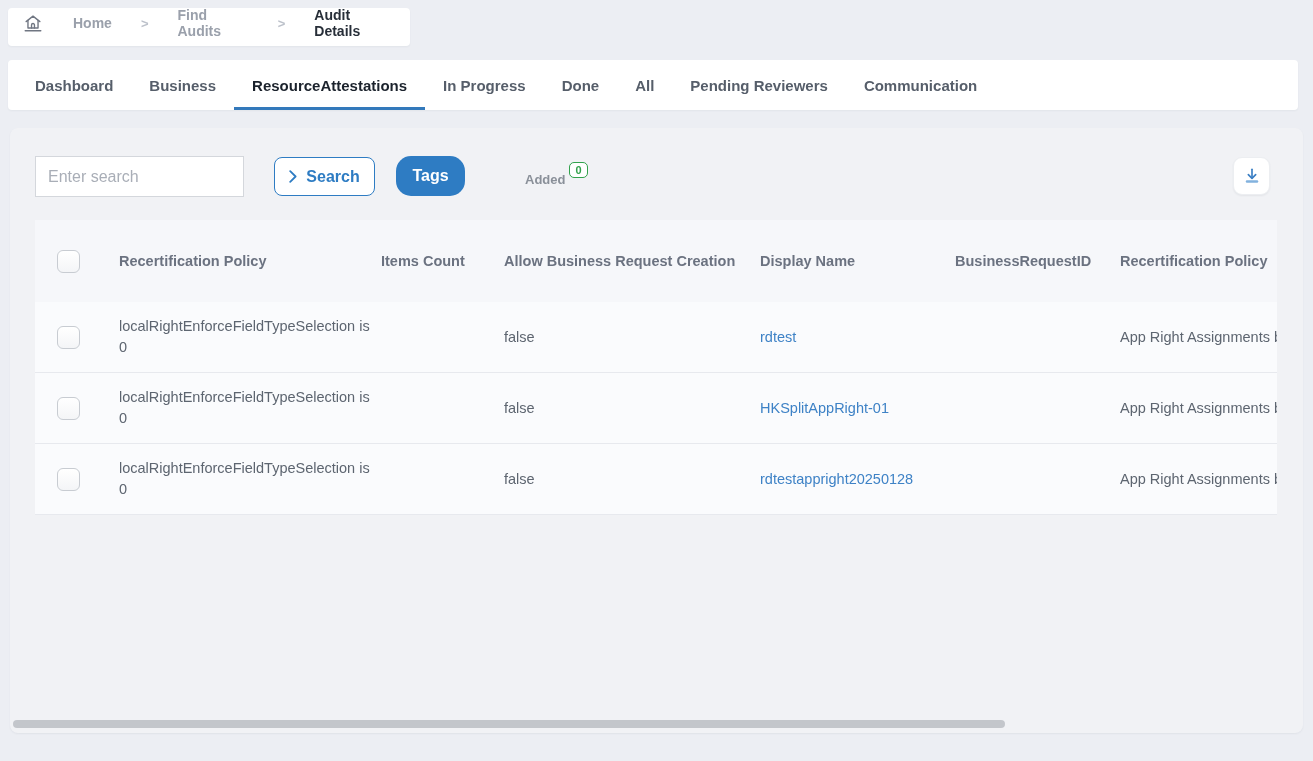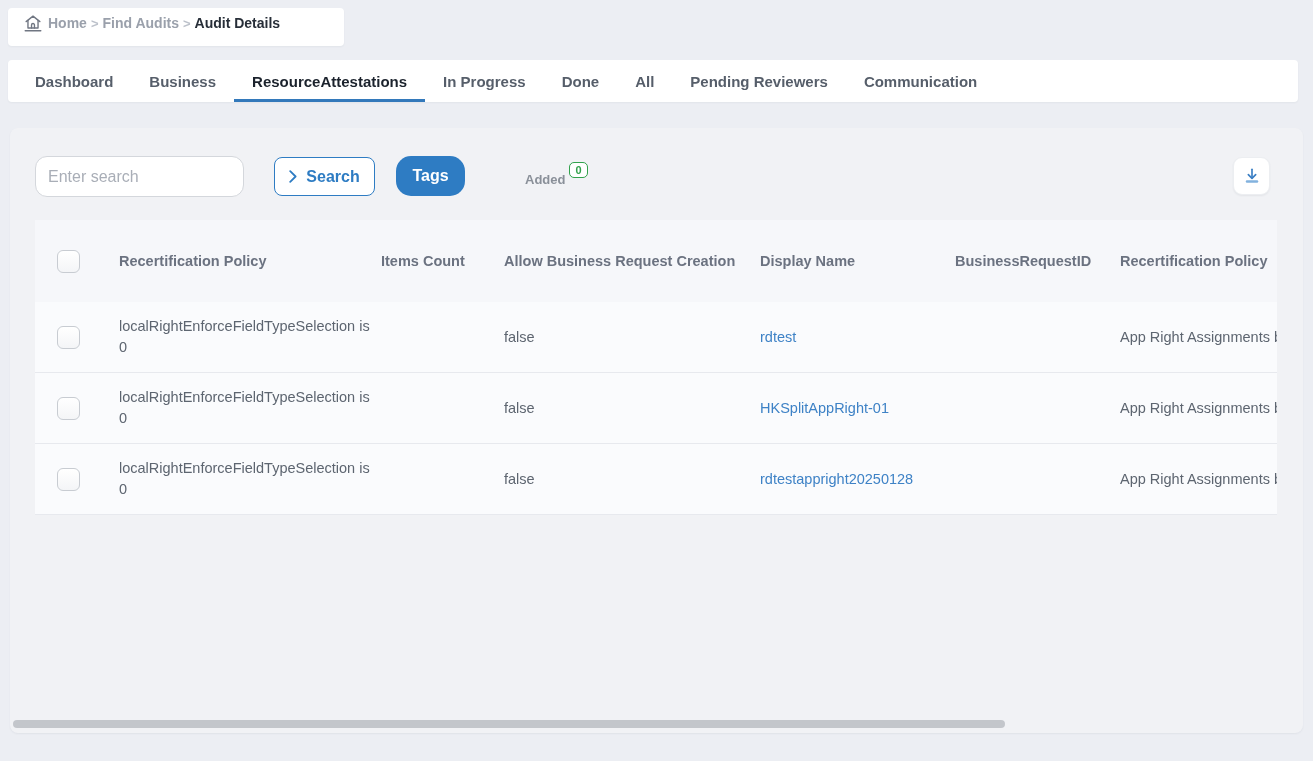--- a/index.html
+++ b/index.html
@@ -1,45 +1,45 @@
 <!DOCTYPE html>
 <html><head>
 <meta charset="utf-8">
 <style>
   * { margin:0; padding:0; box-sizing:border-box; }
   html,body { width:1313px; height:761px; }
   body { font-family:"Liberation Sans","DejaVu Sans",sans-serif; background:#eceef3; position:relative; overflow:hidden; }
   .stage { position:absolute; inset:0; width:1313px; height:761px; }
 
   
-  .breadcrumb { position:absolute; left:8px; top:8px; height:38px; width:336px;
+  .breadcrumb { position:absolute; left:8px; top:8px; height:38px; width:402px;
     background:#ffffff; border-radius:4px; display:flex; align-items:center;
-    padding:0 16px 8px 14px; gap:4px; box-shadow:0 1px 2px rgba(40,50,70,0.05); }
+    padding:0 16px 8px 14px; gap:29px; box-shadow:0 1px 2px rgba(40,50,70,0.05); }
   .crumb { font-size:14px; color:#9aa0ab; font-weight:600; }
   .crumb.current { color:#272e38; font-weight:700; }
   .crumb-sep { color:#bcc1ca; font-size:13px; font-weight:700; }
   .home-icon svg { display:block; }
 
   
-  .tabbar { position:absolute; left:8px; top:60px; width:1290px; height:42px;
+  .tabbar { position:absolute; left:8px; top:60px; width:1290px; height:50px;
     background:#ffffff; border-radius:4px; display:flex; align-items:stretch;
     padding-left:27px; gap:36px; box-shadow:0 1px 2px rgba(40,50,70,0.05); }
   .tab { position:relative; display:flex; align-items:center; font-size:15px;
     color:#565e6a; font-weight:600; cursor:pointer; white-space:nowrap; }
   .tab.active { color:#1b222c; font-weight:700; }
   .tab.active .tab-underline { position:absolute; left:-18px; right:-18px; bottom:0;
     height:3px; background:#3379bb; }
 
   
   .card { position:absolute; left:10px; top:128px; width:1293px; height:605px;
     background:#f1f2f5; border-radius:8px; box-shadow:0 1px 2px rgba(40,50,70,0.06); overflow:hidden; }
 
   
   .search-input { position:absolute; left:25px; top:28px; width:209px; height:41px;
-    background:#ffffff; border:1px solid #d4d7dc; border-radius:12px; padding:0 12px;
+    background:#ffffff; border:1px solid #d4d7dc; border-radius:0; padding:0 12px;
     font-size:16px; color:#0f172a; font-family:inherit; outline:none; }
   .search-input::placeholder { color:#a9aeb7; }
   .search-btn { position:absolute; left:264px; top:29px; height:39px; width:101px;
     background:#ffffff; border:1.5px solid #2e7cc3; border-radius:8px; color:#2e7cc3;
     font-size:16px; font-weight:600; font-family:inherit; display:flex; align-items:center;
     justify-content:center; gap:9px; cursor:pointer; }
   .tags-btn { position:absolute; left:386px; top:28px; height:40px; width:69px;
     background:#2e7cc3; border:none; border-radius:15px; color:#ffffff; font-size:16px;
     font-weight:700; font-family:inherit; cursor:pointer; }
   .added-wrap { position:absolute; left:515px; top:34px; display:flex; align-items:flex-start; gap:4px; }

